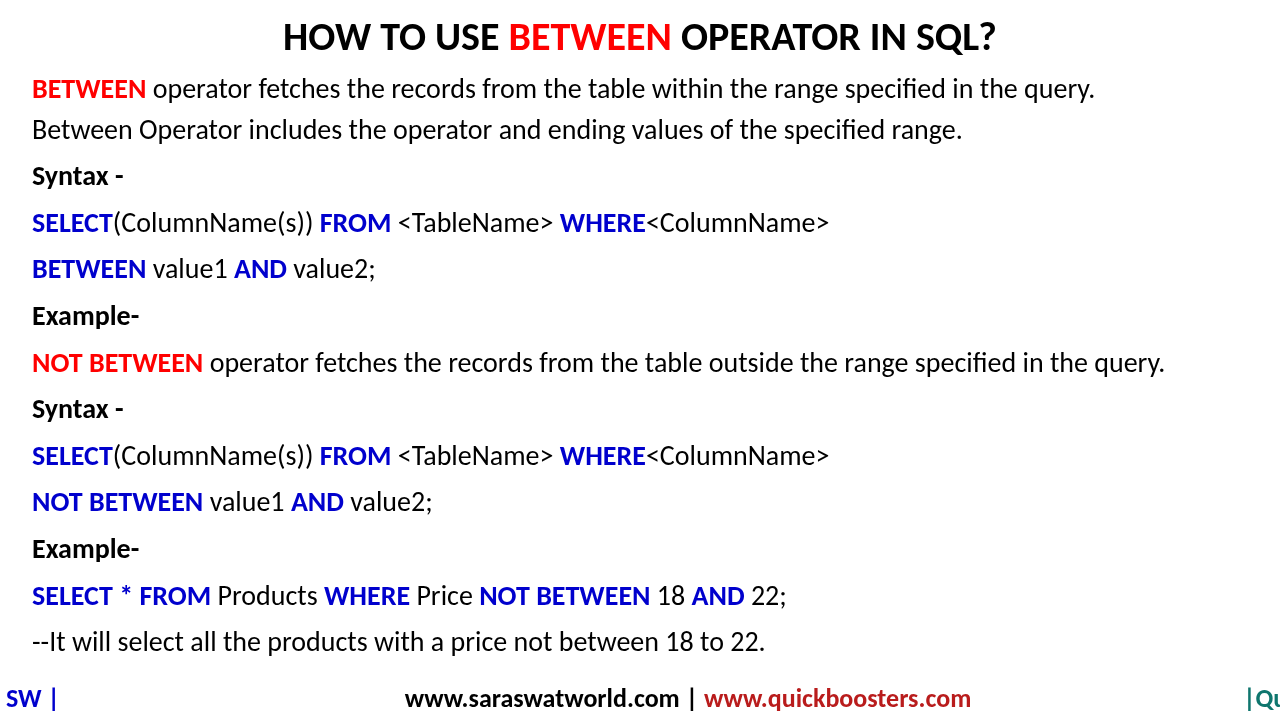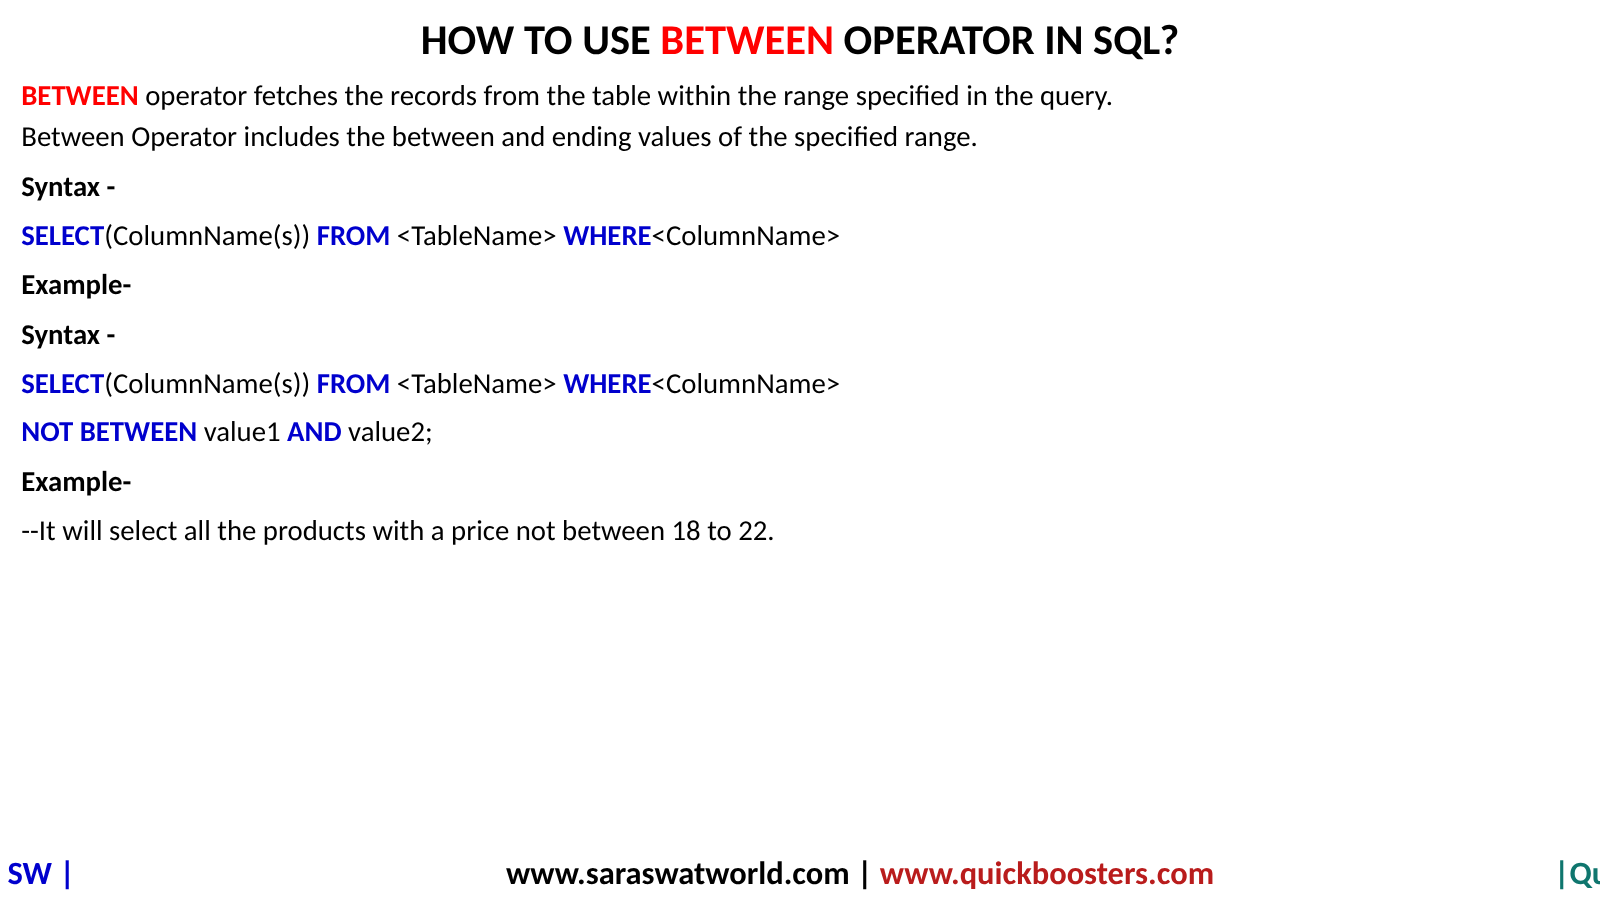--- a/index.html
+++ b/index.html
@@ -7,29 +7,29 @@
     padding: 0;
     width: 1280px;
     height: 720px;
     background: #ffffff;
     font-family: Calibri, Arial, sans-serif;
     position: relative;
     overflow: hidden;
   }
   .title {
     text-align: center;
-    font-size: 34px;
+    font-size: 40px;
     font-weight: bold;
     margin: 12px 0 8px 0;
     color: #000;
   }
   .title .red { color: #ff0000; }
   .content {
-    padding: 0 17px;
-    font-size: 23px;
+    padding: 0 32px;
+    font-size: 28px;
     line-height: 1.45;
     color: #000;
   }
   .content p { margin: 6px 0; }
   .red-b { color: #ff0000; font-weight: bold; }
   .blue-b { color: #0000cd; font-weight: bold; }
   .bold { font-weight: bold; }
   .footer {
     position: absolute;
     bottom: 6px;
@@ -50,47 +50,56 @@
 <body>
 
 <div class="title">
   <span>HOW TO USE </span><span class="red">BETWEEN</span><span> OPERATOR IN SQL?</span>
 </div>
 
 <div class="content">
 
   <p>
     <span class="red-b">BETWEEN</span><span> operator fetches the records from the table within the range specified in the query.</span><br>
-    <span>Between Operator includes the between and ending values of the specified range.</span>
+    <span>Between Operator includes the operator and ending values of the specified range.</span>
   </p>
 
   <p class="bold">Syntax -</p>
 
   <p>
     <span class="blue-b">SELECT</span><span>(ColumnName(s)) </span><span class="blue-b">FROM</span><span> &lt;TableName&gt; </span><span class="blue-b">WHERE</span><span>&lt;ColumnName&gt;</span>
   </p>
 
+  <p>
+    <span class="blue-b">BETWEEN</span><span> value1 </span><span class="blue-b">AND</span><span> value2;</span>
+  </p>
 
   <p class="bold">Example-</p>
 
 
 
+  <p>
+    <span class="red-b">NOT BETWEEN</span><span> operator fetches the records from the table outside the range specified in the query.</span>
+  </p>
 
   <p class="bold">Syntax -</p>
 
   <p>
     <span class="blue-b">SELECT</span><span>(ColumnName(s)) </span><span class="blue-b">FROM</span><span> &lt;TableName&gt; </span><span class="blue-b">WHERE</span><span>&lt;ColumnName&gt;</span>
   </p>
 
   <p>
     <span class="blue-b">NOT BETWEEN</span><span> value1 </span><span class="blue-b">AND</span><span> value2;</span>
   </p>
 
   <p class="bold">Example-</p>
 
+  <p>
+    <span class="blue-b">SELECT * FROM</span><span> Products </span><span class="blue-b">WHERE</span><span> Price </span><span class="blue-b">NOT BETWEEN</span><span> 18 </span><span class="blue-b">AND</span><span> 22;</span>
+  </p>
 
   <p>--It will select all the products with a price not between 18 to 22.</p>
 
 </div>
 
 <div class="footer">
   <span class="sw">SW |</span>
   <div class="center">
     <span class="url1">www.saraswatworld.com</span><span class="bar"> | </span><span class="url2">www.quickboosters.com</span>
   </div>

